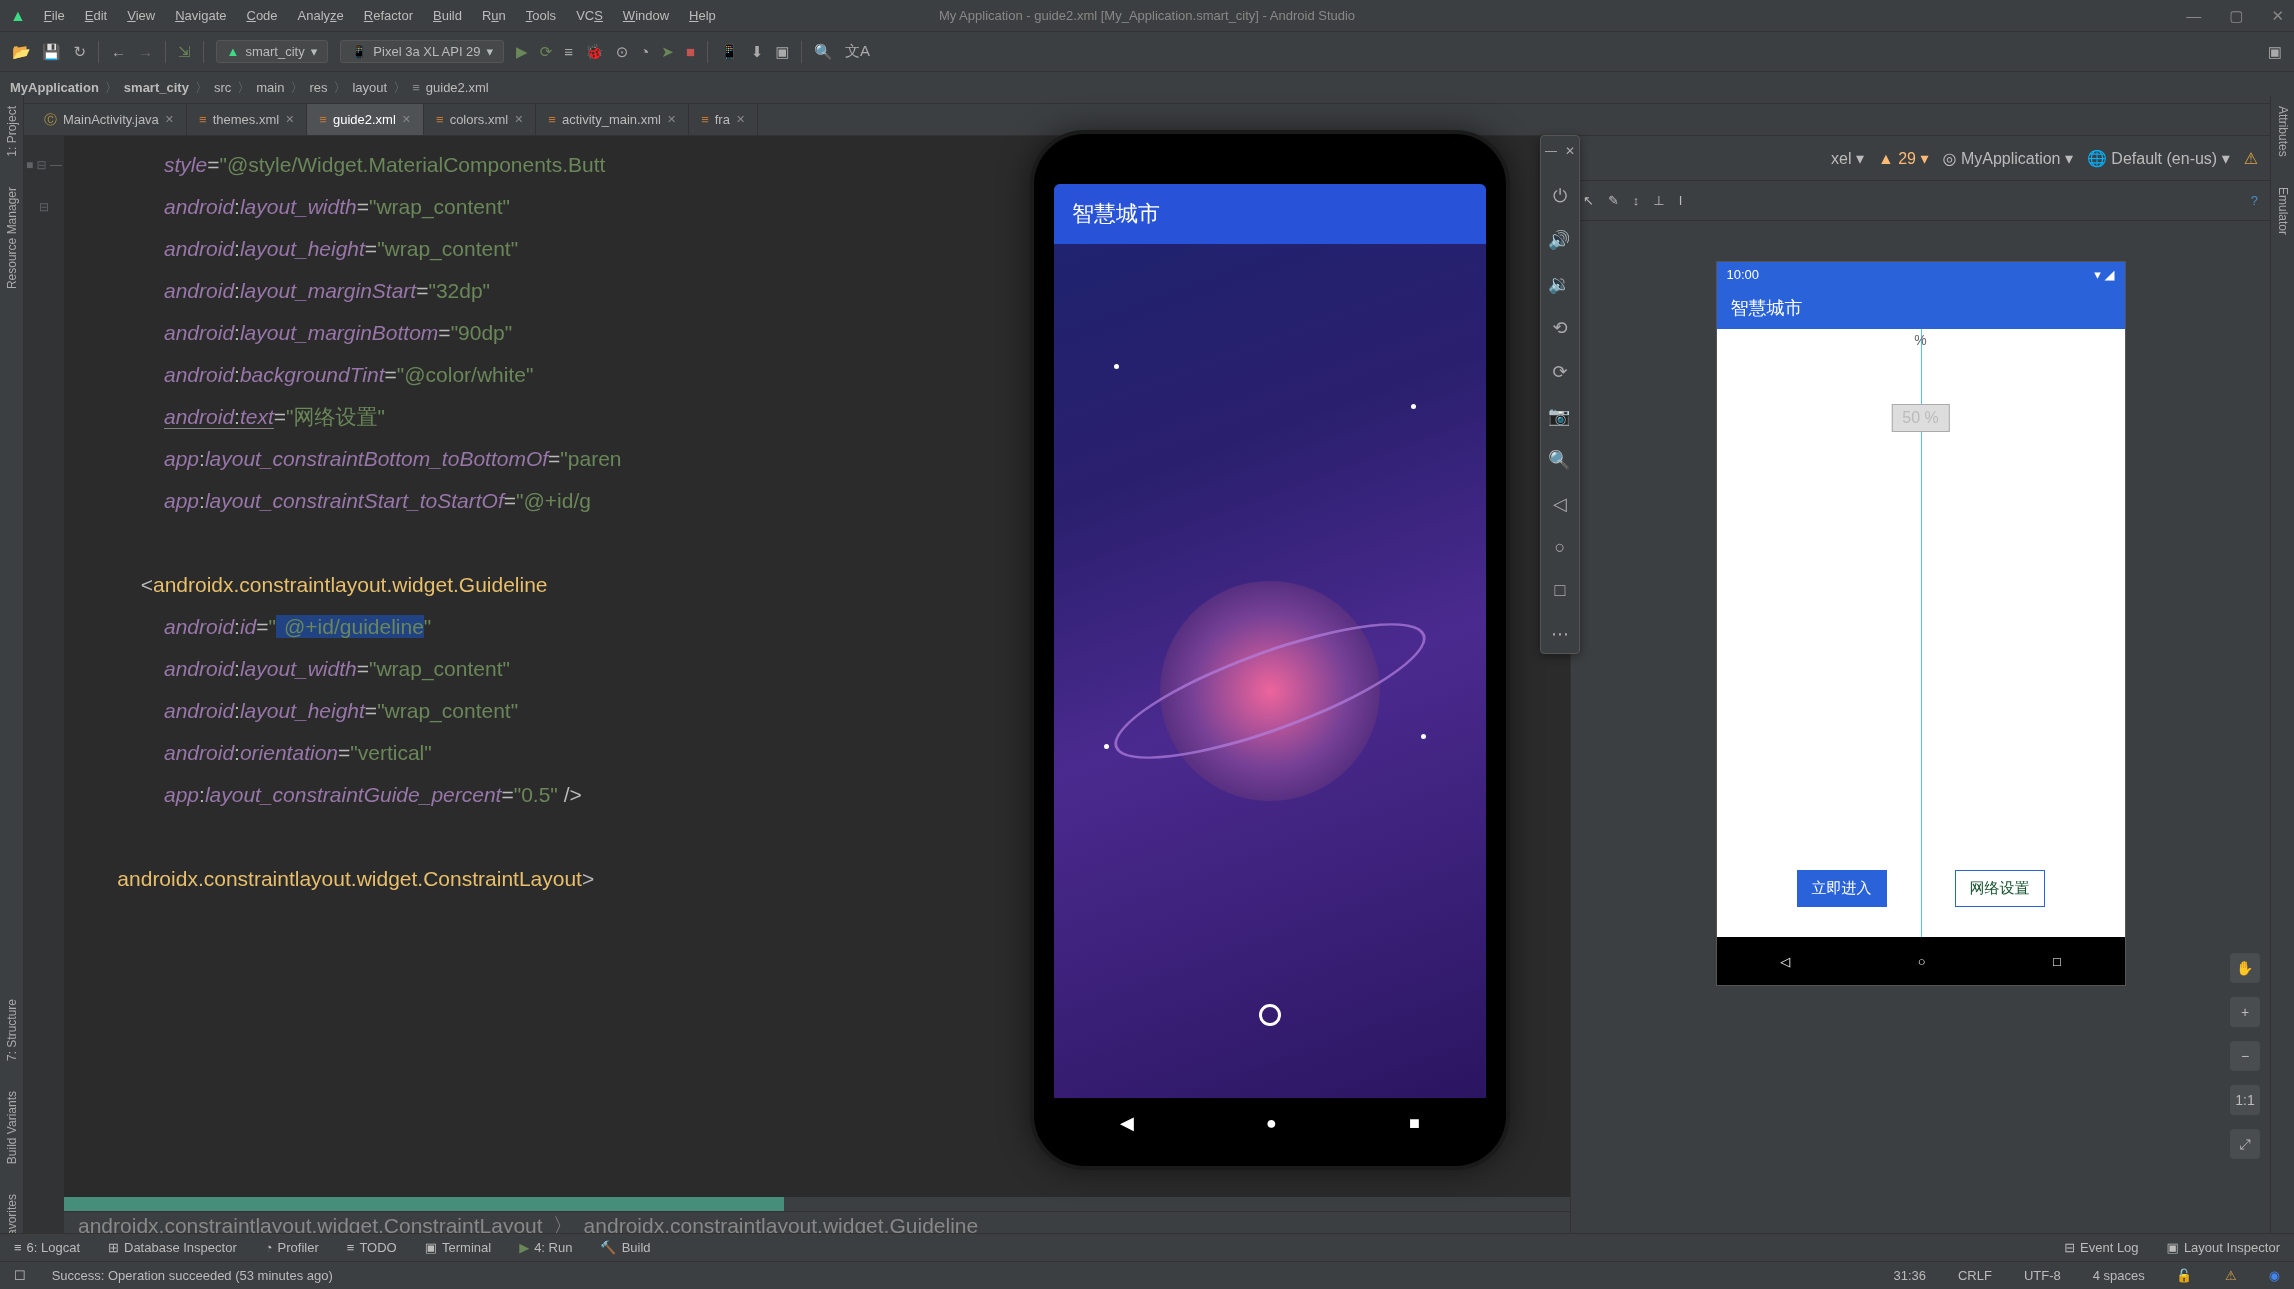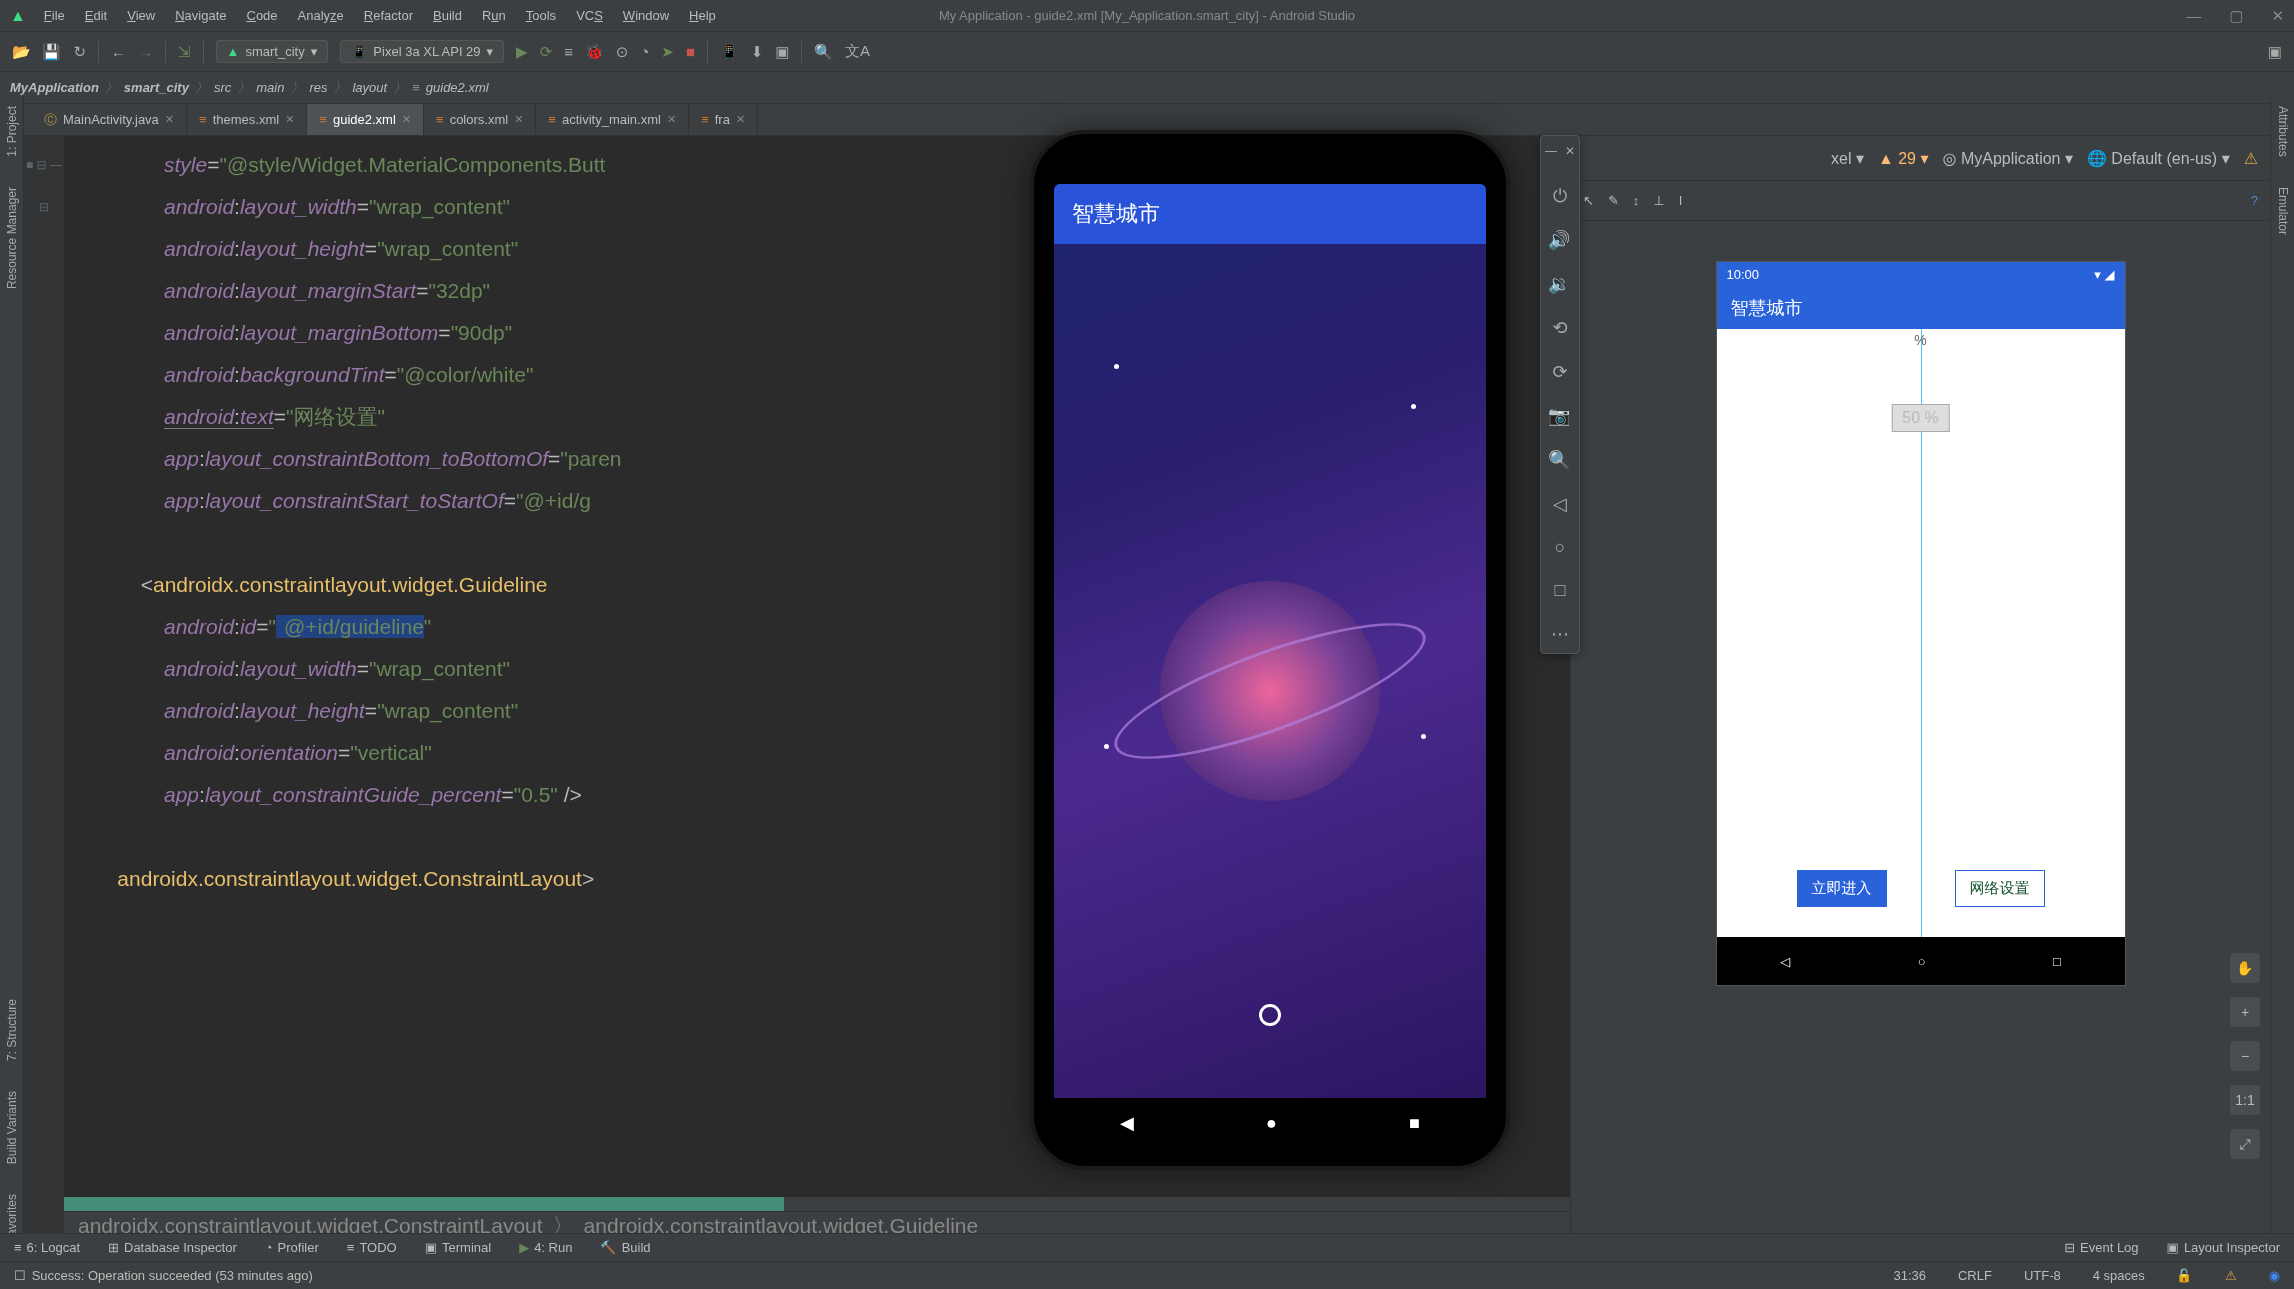--- a/index.html
+++ b/index.html
@@ -12,21 +12,21 @@
 .window-title { margin-left: auto; margin-right: auto; color: #888; position:absolute; left:50%; transform:translateX(-50%); }
 .window-controls { margin-left: auto; display:flex; gap:28px; color:#888; font-size:15px; }
 
 
 .toolbar { height: 40px; background: #3c3f41; display: flex; align-items: center; padding: 0 12px; gap: 12px; border-bottom: 1px solid #323232; }
 .toolbar .sep { width:1px; height:22px; background:#555; }
 .toolbar .tb-btn { color:#aaa; cursor:pointer; font-size:15px; }
 .toolbar .dropdown { background:#45494a; border:1px solid #555; padding:3px 10px; border-radius:3px; display:flex; align-items:center; gap:6px; }
 
 
-.breadcrumb { height: 32px; background: #3c3f41; display:flex; align-items:center; padding:0 10px; gap:6px; color:#bbb; border-bottom:1px solid #323232;font-style:italic; }
+.breadcrumb { height: 32px; background: #3c3f41; display:flex; align-items:center; padding:0 10px; gap:6px; color:#bbb; border-bottom:1px solid #323232; }
 .breadcrumb .crumb { }
 .breadcrumb .chev { color:#777; }
 .breadcrumb .fileicon { color:#888; }
 
 
 .tabs { height: 32px; background: #3c3f41; display:flex; align-items:stretch; border-bottom:1px solid #323232; padding-left:32px;}
 .tab { display:flex; align-items:center; padding:0 12px; gap:6px; color:#bbb; border-right:1px solid #323232; cursor:pointer; }
 .tab.active { background:#4e5254; color:#fff; }
 .tab .close { color:#888; font-size:11px; }
 .tab .icon-c { color:#a78e44; }
@@ -378,21 +378,21 @@
     </span>
   <span class="bb">🔨 <span>Build</span></span>
   <div class="right">
     <span class="bb">⊟ <span>Event Log</span></span>
     <span class="bb">▣ <span>Layout Inspector</span></span>
   </div>
 </div>
 
 <div class="status-bar">
   <span>☐</span>
-  <span style="margin-left:6px">Success: Operation succeeded (53 minutes ago)</span>
+  <span style="margin-left:26px">Success: Operation succeeded (53 minutes ago)</span>
   <div class="right">
     <span>31:36</span>
     <span>CRLF</span>
     <span>UTF-8</span>
     <span>4 spaces</span>
     <span>🔓</span>
     <span style="color:#d9a343">⚠</span>
     <span style="color:#4285f4">◉</span>
   </div>
 </div>

